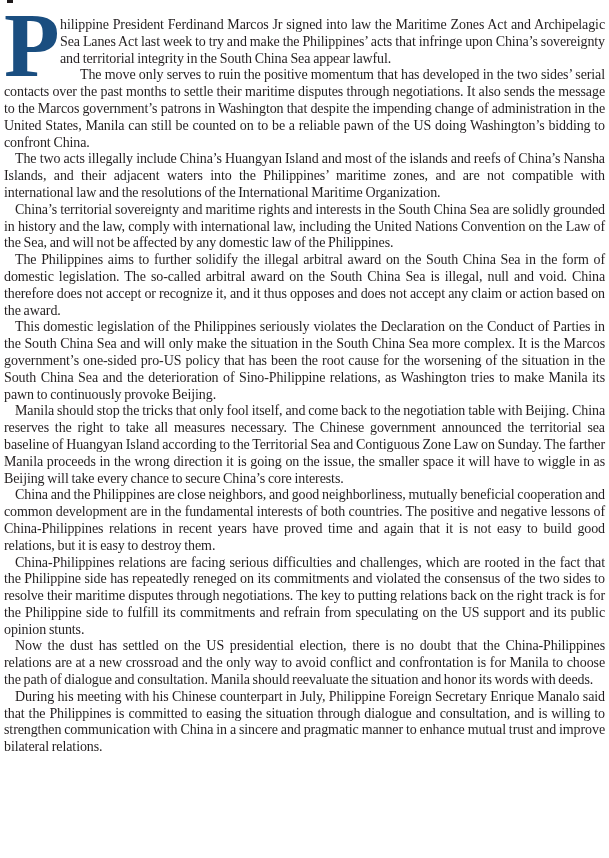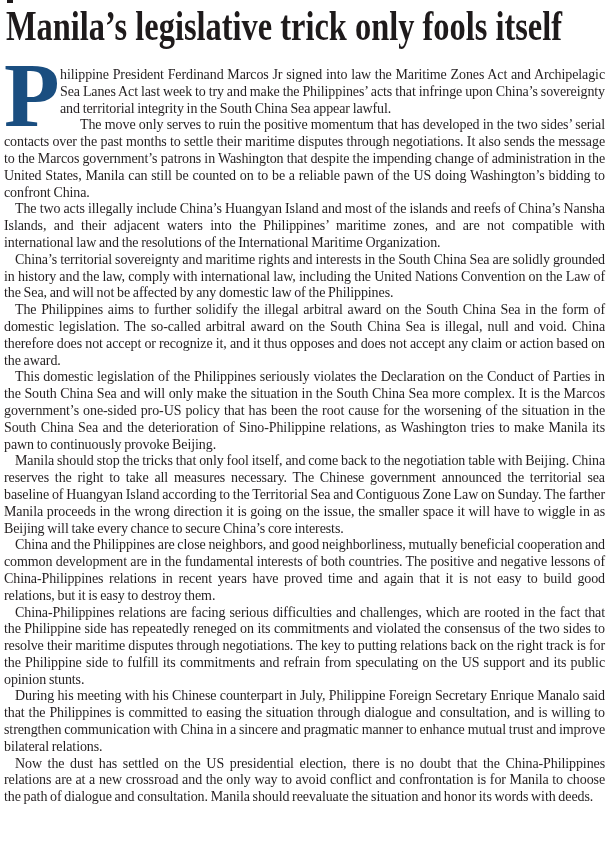--- a/index.html
+++ b/index.html
@@ -59,25 +59,20 @@
     color: #1a4e80;
   }
 </style>
 </head>
 <body>
 
 <div class="page">
 
   <div class="crop-artifact"></div>
 
-  <h1 class="headline" style="margin:0;">
-    <svg class="headline-svg" width="601" height="50" viewBox="0 0 601 50">
-      <text x="2" y="35" textLength="556" lengthAdjust="spacingAndGlyphs" fill="#1e1a1b">Manila’s legislative trick only fools itself</text>
-    </svg>
-  </h1>
 
   <div class="article">
 
     <p class="para">
       <span class="dropcap">
           <span class="dropcap-glyph">P</span>
         </span><span>hilippine President Ferdinand Marcos Jr signed into law the Maritime Zones Act and Archipelagic Sea Lanes Act last week to try and make the Philippines’ acts that infringe upon China’s sovereignty and territorial integrity in the South China Sea appear lawful.</span>
     </p>
 
     <p class="para indent-wide">The move only serves to ruin the positive momentum that has developed in the two sides’ serial contacts over the past months to settle their maritime disputes through negotiations. It also sends the message to the Marcos government’s patrons in Washington that despite the impending change of administration in the United States, Manila can still be counted on to be a reliable pawn of the US doing Washington’s bidding to confront China.</p>
@@ -89,18 +84,18 @@
     <p class="para indent">The Philippines aims to further solidify the illegal arbitral award on the South China Sea in the form of domestic legislation. The so-called arbitral award on the South China Sea is illegal, null and void. China therefore does not accept or recognize it, and it thus opposes and does not accept any claim or action based on the award.</p>
 
     <p class="para indent">This domestic legislation of the Philippines seriously violates the Declaration on the Conduct of Parties in the South China Sea and will only make the situation in the South China Sea more complex. It is the Marcos government’s one-sided pro-US policy that has been the root cause for the worsening of the situation in the South China Sea and the deterioration of Sino-Philippine relations, as Washington tries to make Manila its pawn to continuously provoke Beijing.</p>
 
     <p class="para indent">Manila should stop the tricks that only fool itself, and come back to the negotiation table with Beijing. China reserves the right to take all measures necessary. The Chinese government announced the territorial sea baseline of Huangyan Island according to the Territorial Sea and Contiguous Zone Law on Sunday. The farther Manila proceeds in the wrong direction it is going on the issue, the smaller space it will have to wiggle in as Beijing will take every chance to secure China’s core interests.</p>
 
     <p class="para indent">China and the Philippines are close neighbors, and good neighborliness, mutually beneficial cooperation and common development are in the fundamental interests of both countries. The positive and negative lessons of China-Philippines relations in recent years have proved time and again that it is not easy to build good relations, but it is easy to destroy them.</p>
 
     <p class="para indent">China-Philippines relations are facing serious difficulties and challenges, which are rooted in the fact that the Philippine side has repeatedly reneged on its commitments and violated the consensus of the two sides to resolve their maritime disputes through negotiations. The key to putting relations back on the right track is for the Philippine side to fulfill its commitments and refrain from speculating on the US support and its public opinion stunts.</p>
 
+    <p class="para indent">Now the dust has settled on the US presidential election, there is no doubt that the China-Philippines relations are at a new crossroad and the only way to avoid conflict and confrontation is for Manila to choose the path of dialogue and consultation. Manila should reevaluate the situation and honor its words with deeds.</p>
+
     <p class="para indent">During his meeting with his Chinese counterpart in July, Philippine Foreign Secretary Enrique Manalo said that the Philippines is committed to easing the situation through dialogue and consultation, and is willing to strengthen communication with China in a sincere and pragmatic manner to enhance mutual trust and improve bilateral relations.</p>
-
-    <p class="para indent">Now the dust has settled on the US presidential election, there is no doubt that the China-Philippines relations are at a new crossroad and the only way to avoid conflict and confrontation is for Manila to choose the path of dialogue and consultation. Manila should reevaluate the situation and honor its words with deeds.</p>
 
   </div>
 </div>
 
 </body></html>

